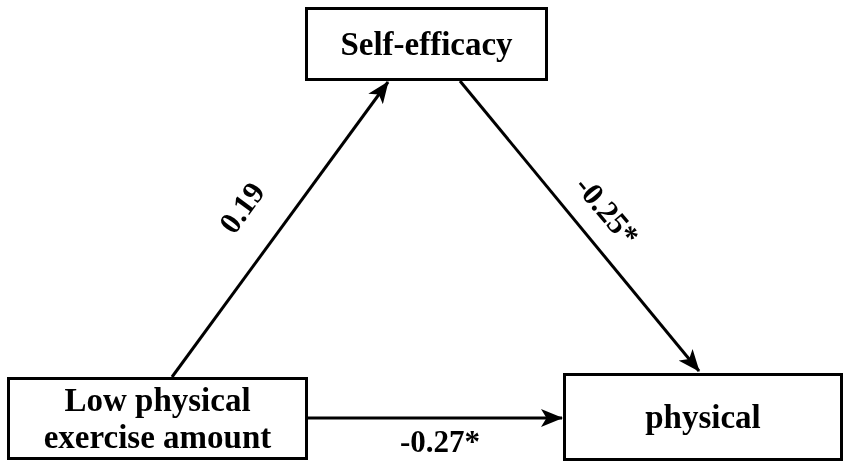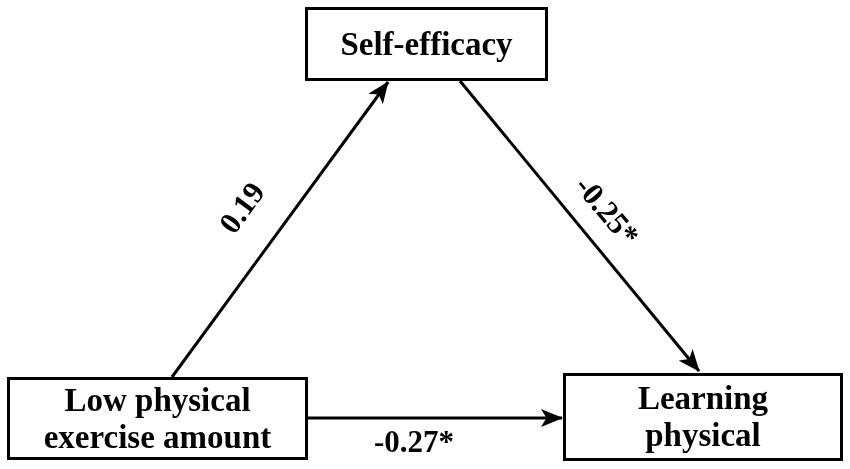--- a/index.html
+++ b/index.html
@@ -54,21 +54,21 @@
   .node-outcome    { left: 563px; top: 373px; width: 280px; height: 88px; }
   .edge-label {
     position: absolute;
     font-weight: bold;
     font-size: 31px;
     white-space: nowrap;
     transform: translate(-50%, -50%);
   }
   .edge-label-a { left: 242px; top: 208px; transform: translate(-50%, -50%) rotate(-54deg); }
   .edge-label-b { left: 607px; top: 211px; transform: translate(-50%, -50%) rotate(50deg); }
-  .edge-label-c { left: 414px; top: 442px; text-align: center; }
+  .edge-label-c { left: 440px; top: 442px; text-align: center; }
 </style>
 </head>
 <body>
 
 <div id="canvas">
 
   <svg class="edges-svg" width="850" height="469" viewBox="0 0 850 469">
     <defs>
       <marker id="arrowhead" viewBox="0 0 22 18" refX="21" refY="9" markerWidth="22" markerHeight="18" markerUnits="userSpaceOnUse" orient="auto-start-reverse">
         <path d="M0,0 L22,9 L0,18 L5.5,9 Z" fill="#000000"></path>
@@ -82,21 +82,20 @@
   <div class="node node-mediator">
     <span>Self-efficacy</span>
   </div>
 
   <div class="node node-predictor">
     <span>Low physical</span>
     <span>exercise amount</span>
   </div>
 
   <div class="node node-outcome">
-    <span>Learning</span>
     <span>physical</span>
   </div>
 
   <div class="edge-label edge-label-a">0.19</div>
 
   <div class="edge-label edge-label-b">-0.25*</div>
 
   <div class="edge-label edge-label-c">-0.27*</div>
 
 </div>

